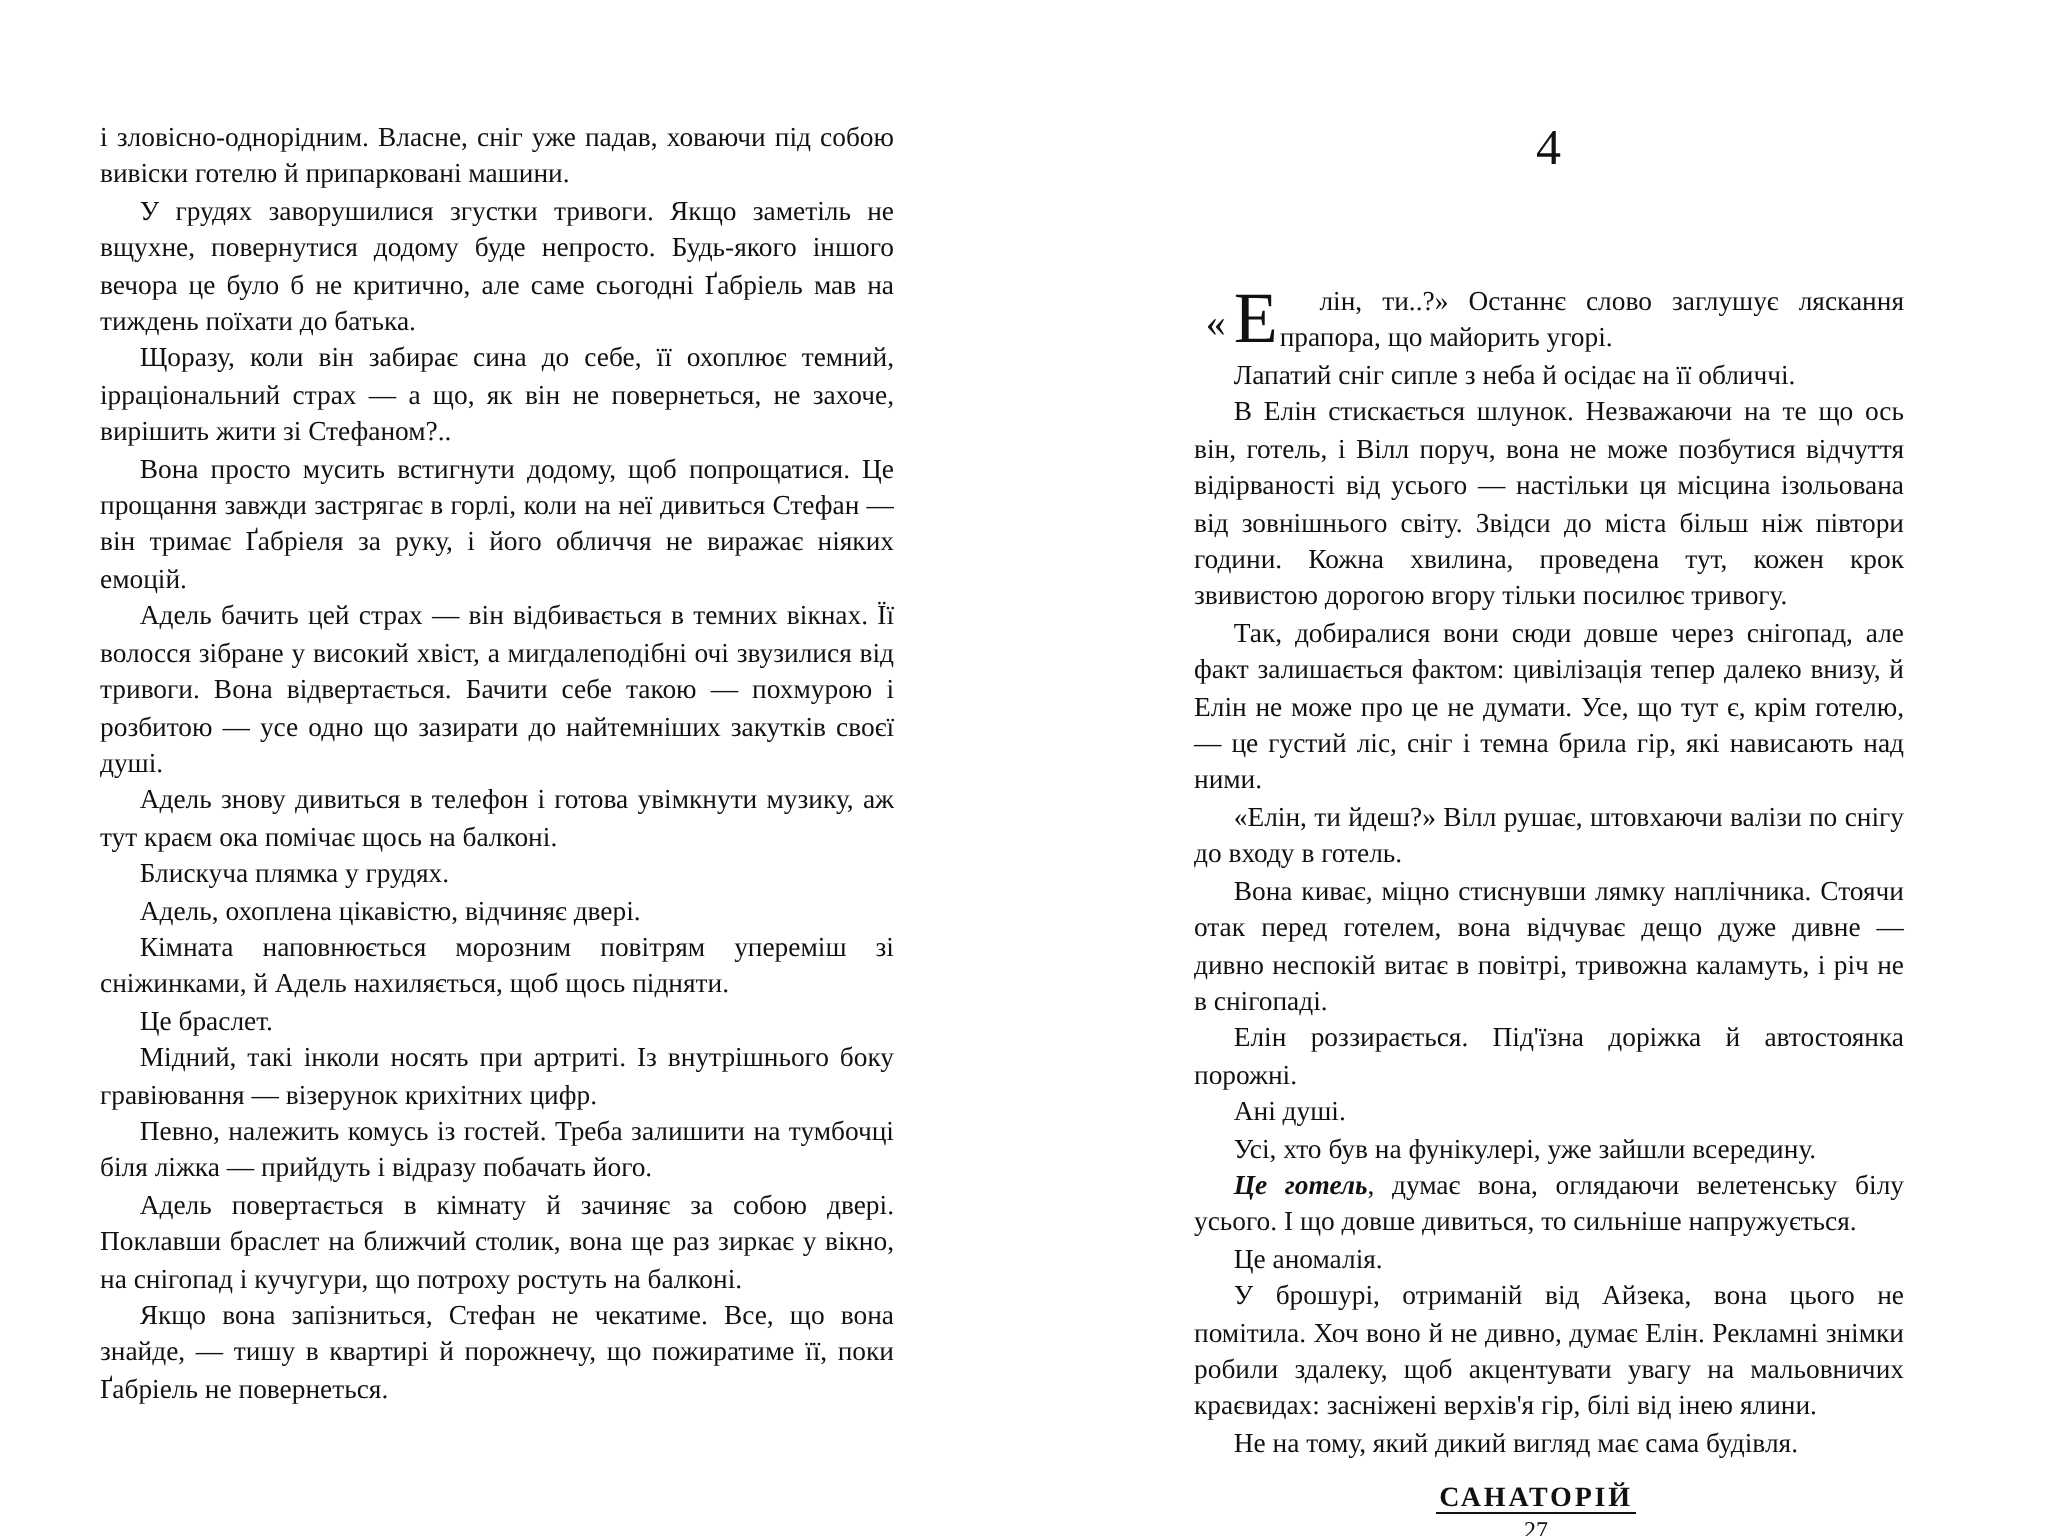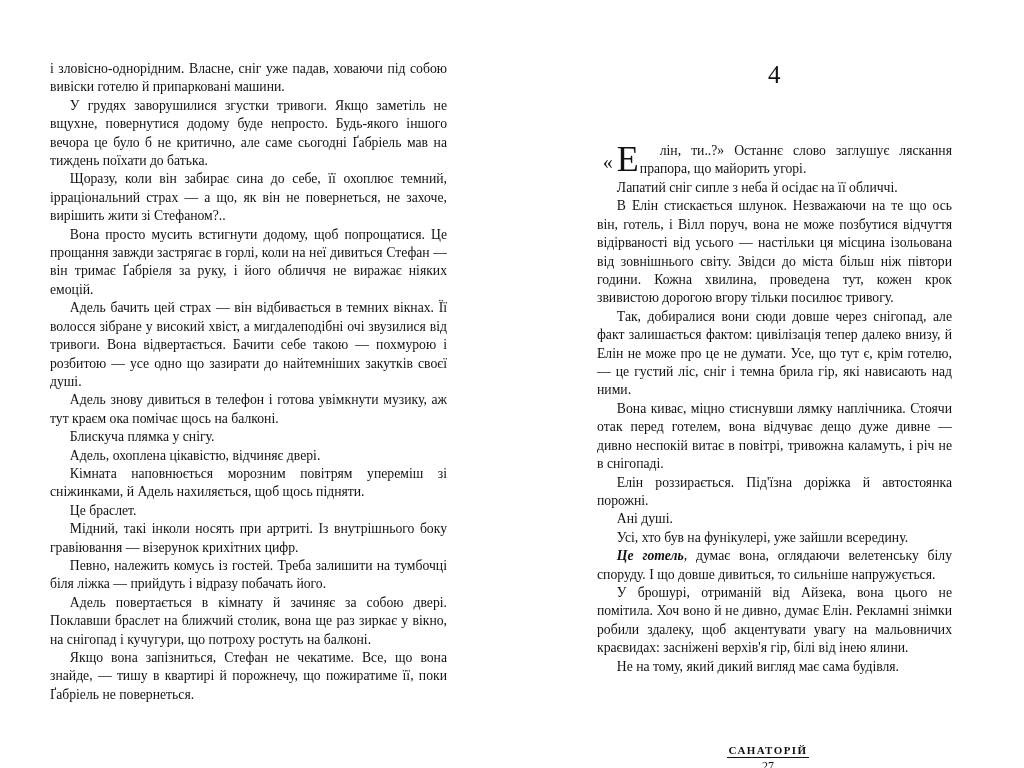--- a/index.html
+++ b/index.html
@@ -91,21 +91,21 @@
     left: 0;
     right: 0;
     bottom: 6px;
     text-align: center;
   }
   .footer-inner {
     display: inline-block;
     text-align: center;
   }
   .footer-title {
-    font-size: 11px;
+    font-size: 14px;
     font-weight: bold;
     letter-spacing: 1.4px;
     line-height: 11px;
     border-bottom: 1px solid #111111;
     padding: 0 2px 1.5px 2px;
     display: block;
   }
   .footer-page {
     font-size: 12px;
     line-height: 14px;
@@ -120,47 +120,49 @@
   <div class="spread">
 
     <div class="page-side page-left">
       <div class="body-col">
         <p class="no-indent">і зловісно-однорідним. Власне, сніг уже падав, ховаючи під собою вивіски готелю й припарковані машини.</p>
         <p>У грудях заворушилися згустки тривоги. Якщо заметіль не вщухне, повернутися додому буде непросто. Будь-якого іншого вечора це було б не критично, але саме сьогодні Ґабріель мав на тиждень поїхати до батька.</p>
         <p>Щоразу, коли він забирає сина до себе, її охоплює темний, ірраціональний страх — а що, як він не повернеться, не захоче, вирішить жити зі Стефаном?..</p>
         <p>Вона просто мусить встигнути додому, щоб попрощатися. Це прощання завжди застрягає в горлі, коли на неї дивиться Стефан — він тримає Ґабріеля за руку, і його обличчя не виражає ніяких емоцій.</p>
         <p>Адель бачить цей страх — він відбивається в темних вікнах. Її волосся зібране у високий хвіст, а мигдалеподібні очі звузилися від тривоги. Вона відвертається. Бачити себе такою — похмурою і розбитою — усе одно що зазирати до найтемніших закутків своєї душі.</p>
         <p>Адель знову дивиться в телефон і готова увімкнути музику, аж тут краєм ока помічає щось на балконі.</p>
-        <p>Блискуча плямка у снігу.</p>
+        <p>Блискуча плямка у грудях.</p>
         <p>Адель, охоплена цікавістю, відчиняє двері.</p>
         <p>Кімната наповнюється морозним повітрям упереміш зі сніжинками, й Адель нахиляється, щоб щось підняти.</p>
         <p>Це браслет.</p>
         <p>Мідний, такі інколи носять при артриті. Із внутрішнього боку гравіювання — візерунок крихітних цифр.</p>
         <p>Певно, належить комусь із гостей. Треба залишити на тумбочці біля ліжка — прийдуть і відразу побачать його.</p>
         <p>Адель повертається в кімнату й зачиняє за собою двері. Поклавши браслет на ближчий столик, вона ще раз зиркає у вікно, на снігопад і кучугури, що потроху ростуть на балконі.</p>
         <p>Якщо вона запізниться, Стефан не чекатиме. Все, що вона знайде, — тишу в квартирі й порожнечу, що пожиратиме її, поки Ґабріель не повернеться.</p>
       </div>
     </div>
 
     <div class="page-side page-right">
       <div class="chapter-number">4</div>
 
       <div class="body-col">
         <p class="dropcap-para"><span class="guillemet">«</span><span class="dropcap">Е</span><span>лін, ти..?» Останнє слово заглушує ляскання прапора, що майорить угорі.</span></p>
 
         <p>Лапатий сніг сипле з неба й осідає на її обличчі.</p>
         <p>В Елін стискається шлунок. Незважаючи на те що ось він, готель, і Вілл поруч, вона не може позбутися відчуття відірваності від усього — настільки ця місцина ізольована від зовнішнього світу. Звідси до міста більш ніж півтори години. Кожна хвилина, проведена тут, кожен крок звивистою дорогою вгору тільки посилює тривогу.</p>
         <p>Так, добиралися вони сюди довше через снігопад, але факт залишається фактом: цивілізація тепер далеко внизу, й Елін не може про це не думати. Усе, що тут є, крім готелю, — це густий ліс, сніг і темна брила гір, які нависають над ними.</p>
+        <p>«Елін, ти йдеш?» Вілл рушає, штовхаючи валізи по снігу до входу в готель.</p>
         <p>Вона киває, міцно стиснувши лямку наплічника. Стоячи отак перед готелем, вона відчуває дещо дуже дивне — дивно неспокій витає в повітрі, тривожна каламуть, і річ не в снігопаді.</p>
         <p>Елін роззирається. Під'їзна доріжка й автостоянка порожні.</p>
         <p>Ані душі.</p>
         <p>Усі, хто був на фунікулері, уже зайшли всередину.</p>
 
-        <p><span class="ital">Це готель</span><span>, думає вона, оглядаючи велетенську білу споруду. І що довше дивиться, то сильніше напружується.</span></p>
+        <p><span class="ital">Це готель</span><span>, думає вона, оглядаючи велетенську білу усього. І що довше дивиться, то сильніше напружується.</span></p>
 
+        <p>Це аномалія.</p>
         <p>У брошурі, отриманій від Айзека, вона цього не помітила. Хоч воно й не дивно, думає Елін. Рекламні знімки робили здалеку, щоб акцентувати увагу на мальовничих краєвидах: засніжені верхів'я гір, білі від інею ялини.</p>
         <p>Не на тому, який дикий вигляд має сама будівля.</p>
       </div>
 
       <div class="footer">
         <div class="footer-inner">
           <span class="footer-title">САНАТОРІЙ</span>
           <span class="footer-page">27</span>
         </div>
       </div>

